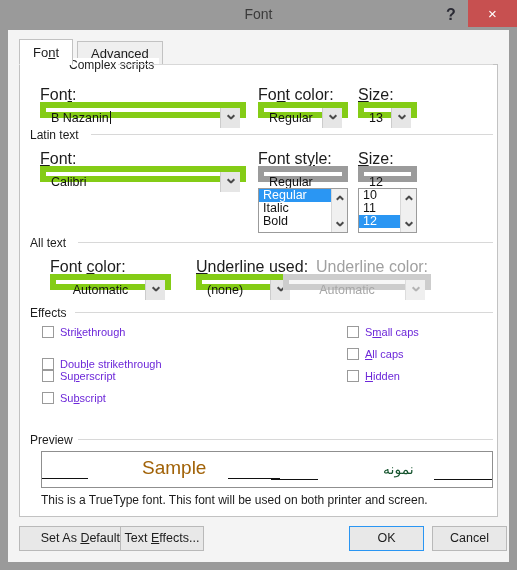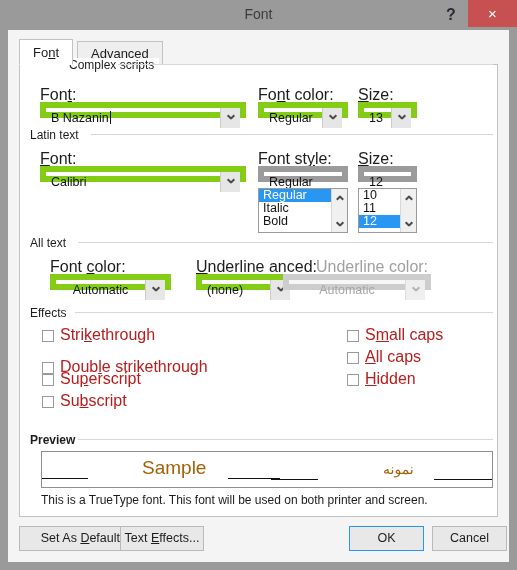--- a/index.html
+++ b/index.html
@@ -205,22 +205,22 @@
   }
   .lb-scroll .sb-btn {
     position: absolute;
     left: 0; width: 15px; height: 16px;
   }
   .lb-scroll .sb-up { top: 0; }
   .lb-scroll .sb-dn { bottom: 0; }
   
   .cbrow {
     position: absolute;
-    font-size: 16px;
-    color: #b91c1c;
+    font-size: 11px;
+    color: #6d28d9;
     white-space: nowrap;
   }
   .cbox {
     display: inline-block;
     width: 12px; height: 12px;
     border: 1px solid #9a9a9a;
     background: #ffffff;
     vertical-align: -2px;
     margin-right: 6px;
     box-sizing: border-box;
@@ -239,21 +239,21 @@
   }
   .pv-sample {
     position: absolute;
     font-size: 19px;
     color: #a16207;
     white-space: nowrap;
   }
   .pv-arabic {
     position: absolute;
     font-size: 14px;
-    color: #a16207;
+    color: #14532d;
     direction: rtl;
     white-space: nowrap;
   }
   .pv-note {
     position: absolute;
     font-size: 12px;
     color: #1c1c1c;
     white-space: nowrap;
   }
   
@@ -372,21 +372,21 @@
       <div class="grp-line" style="left:58px; top:177px; width:415px;"></div>
 
       <div class="fld-label" style="left:30px; top:193px;"><span>Font </span><u>c</u><span>olor:</span></div>
       <div class="combo" style="left:30px; top:209px; width:121px;">
         <div class="val center">Automatic</div>
         <div class="arrow">
             <i class="chev"></i>
           </div>
       </div>
 
-      <div class="fld-label" style="left:176px; top:193px;"><u>U</u><span>nderline anced:</span></div>
+      <div class="fld-label" style="left:176px; top:193px;"><u>U</u><span>nderline used:</span></div>
       <div class="combo" style="left:176px; top:209px; width:100px;">
         <div class="val">(none)</div>
         <div class="arrow">
             <i class="chev"></i>
           </div>
       </div>
 
       <div class="fld-label disabled" style="left:296px; top:193px;">Underline color:</div>
       <div class="combo disabled" style="left:263px; top:209px; width:148px;">
         <div class="val center">Automatic</div>
@@ -400,21 +400,21 @@
 
       <div class="cbrow" style="left:22px; top:261px;"><span class="cbox"></span><span>Stri</span><u>k</u><span>ethrough</span></div>
       <div class="cbrow" style="left:22px; top:293px;"><span class="cbox"></span><span>Doub</span><u>l</u><span>e strikethrough</span></div>
       <div class="cbrow" style="left:22px; top:305px;"><span class="cbox"></span><span>Su</span><u>p</u><span>erscript</span></div>
       <div class="cbrow" style="left:22px; top:327px;"><span class="cbox"></span><span>Su</span><u>b</u><span>script</span></div>
 
       <div class="cbrow" style="left:327px; top:261px;"><span class="cbox"></span><span>S</span><u>m</u><span>all caps</span></div>
       <div class="cbrow" style="left:327px; top:283px;"><span class="cbox"></span><span></span><u>A</u><span>ll caps</span></div>
       <div class="cbrow" style="left:327px; top:305px;"><span class="cbox"></span><span></span><u>H</u><span>idden</span></div>
 
-      <div class="grp-label" style="left:10px; top:368px;font-weight:bold;">Preview</div>
+      <div class="grp-label" style="left:10px; top:368px;">Preview</div>
       <div class="grp-line" style="left:58px; top:374px; width:415px;"></div>
 
       <div class="preview-box" style="left:21px; top:386px; width:452px; height:37px;">
         <div class="pv-line" style="left:0px; top:26px; width:46px;"></div>
         <div class="pv-sample" style="left:100px; top:5px;">Sample</div>
         <div class="pv-line" style="left:186px; top:26px; width:52px;"></div>
         <div class="pv-line" style="left:229px; top:27px; width:47px;"></div>
         <div class="pv-arabic" style="left:341px; top:9px;">نمونه</div>
         <div class="pv-line" style="left:392px; top:27px; width:58px;"></div>
       </div>

